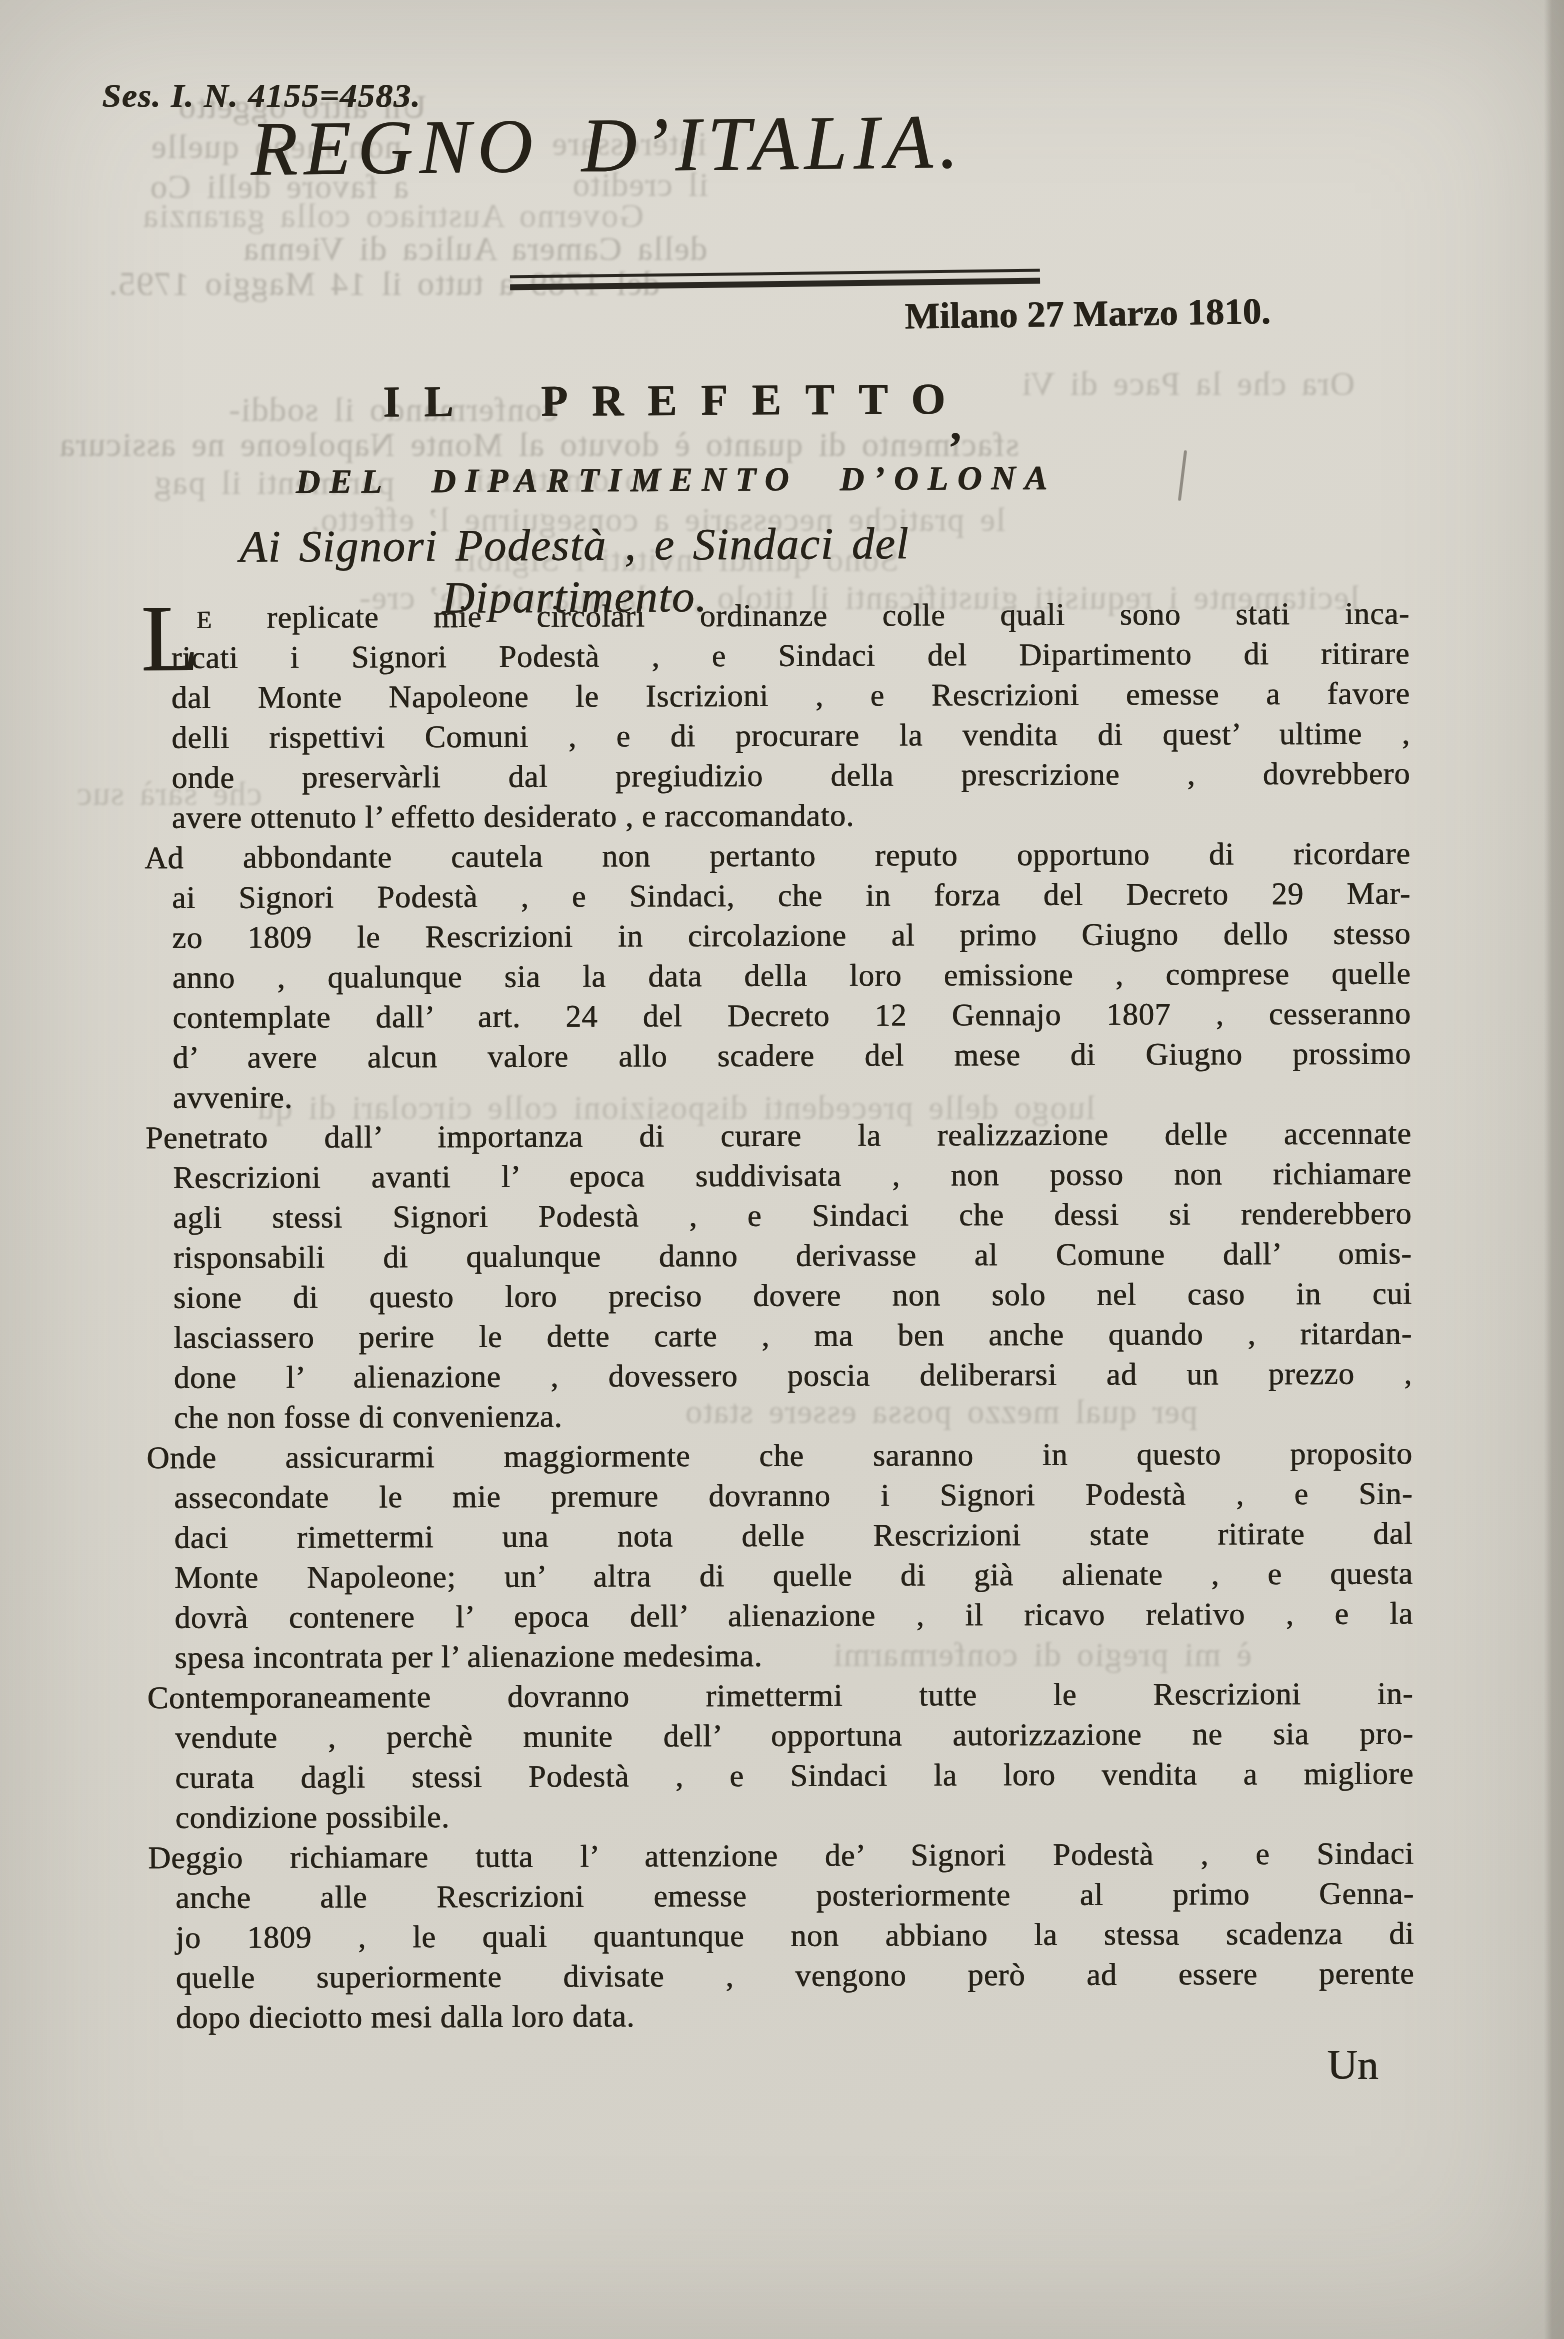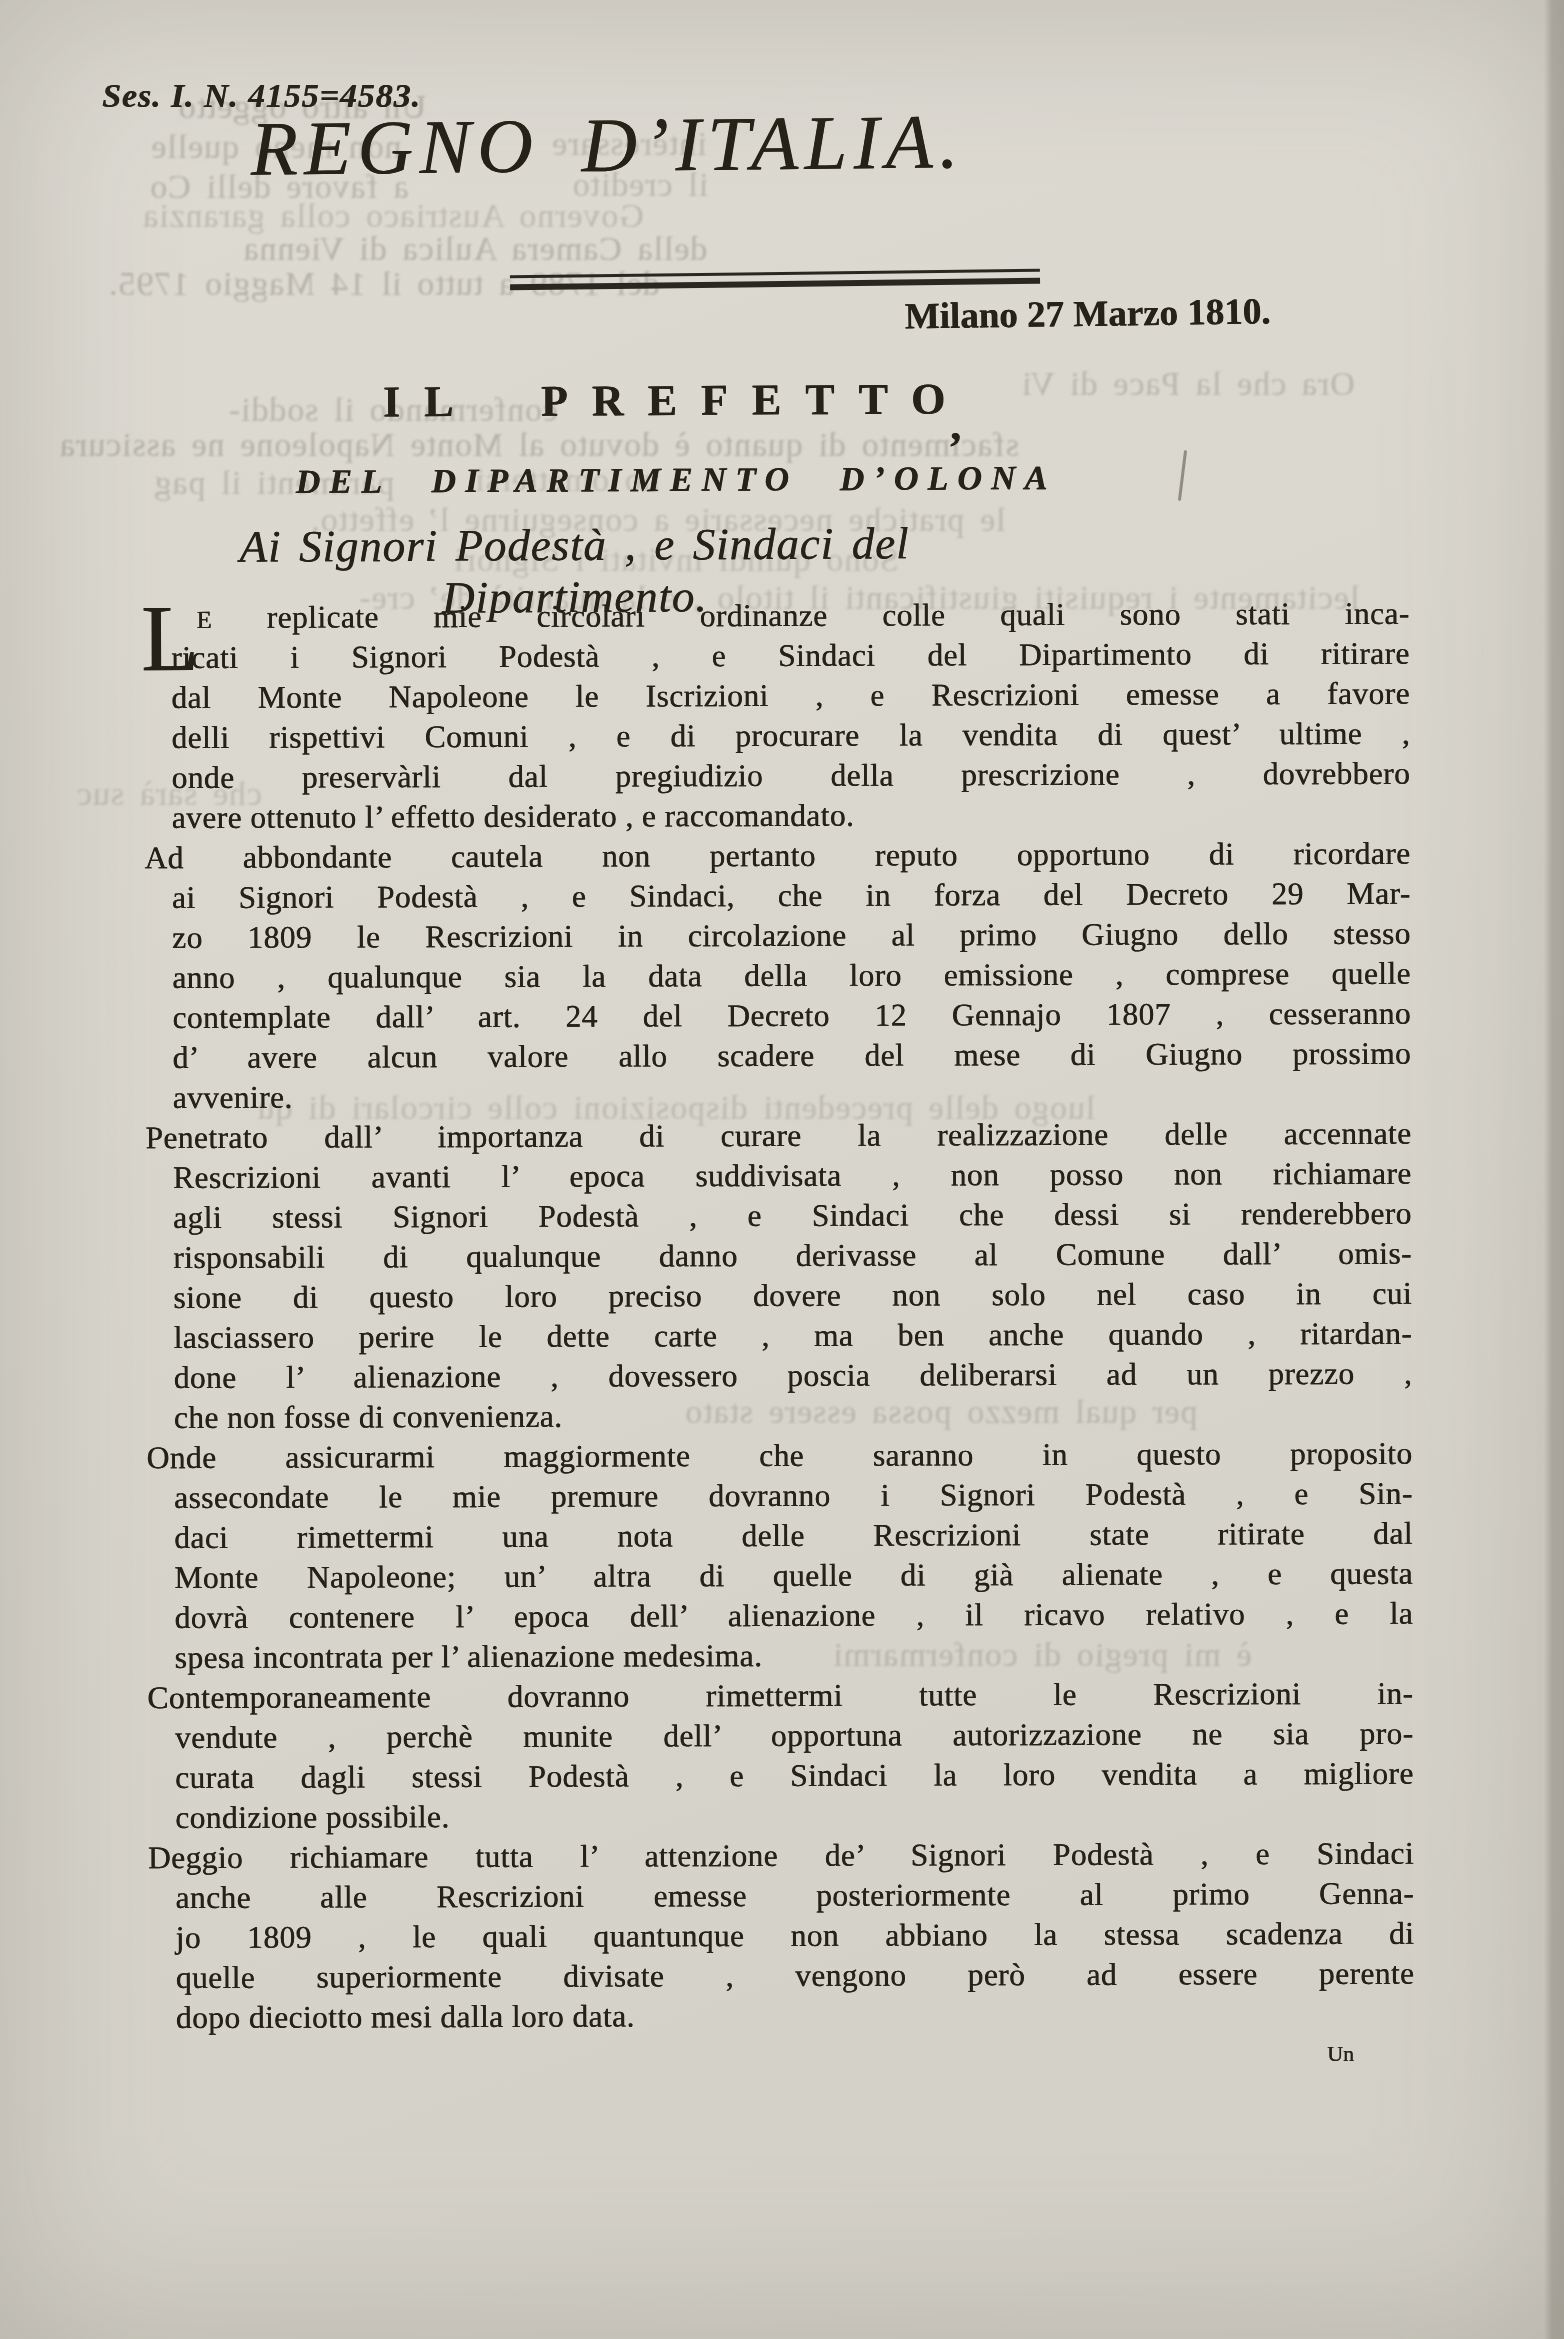--- a/index.html
+++ b/index.html
@@ -36,21 +36,21 @@
   .salutation{position:absolute;left:137px;top:519px;width:875px;text-align:center;
     font-style:italic;font-size:45px;letter-spacing:0.9px;word-spacing:5.5px;transform:rotate(-0.3deg);}
   .body-block{position:absolute;left:146px;top:596px;width:1266px;transform:rotate(-0.2deg);}
   .line{font-size:31.5px;height:40px;line-height:40px;padding-left:27.4px;
     letter-spacing:0.4px;text-align:justify;text-align-last:justify;}
   .line.first{padding-left:0;}
   .line.last{text-align-last:left;}
   .line.dc0{padding-left:53px;}
   .dc-first::first-letter{font-size:0.78em;}
   .dropcap{position:absolute;left:-2.7px;top:-7.3px;font-size:95px;line-height:1;}
-  .catchword{position:absolute;left:1327px;top:2041px;font-size:22px;}
+  .catchword{position:absolute;left:1327px;top:2041px;font-size:42px;}
   .pen-mark{position:absolute;left:1181px;top:450px;width:2.7px;height:51px;z-index:3;
     background:rgba(70,64,56,0.5);transform:rotate(7deg);border-radius:1.8px;}
 </style>
 </head>
 <body>
 
 <div class="page">
 
   <div class="bleed" id="bleed-layer">
       <span style="left: 302px; top: 88px; font-size: 34px; opacity: 0.3;">Un altro oggetto</span>

